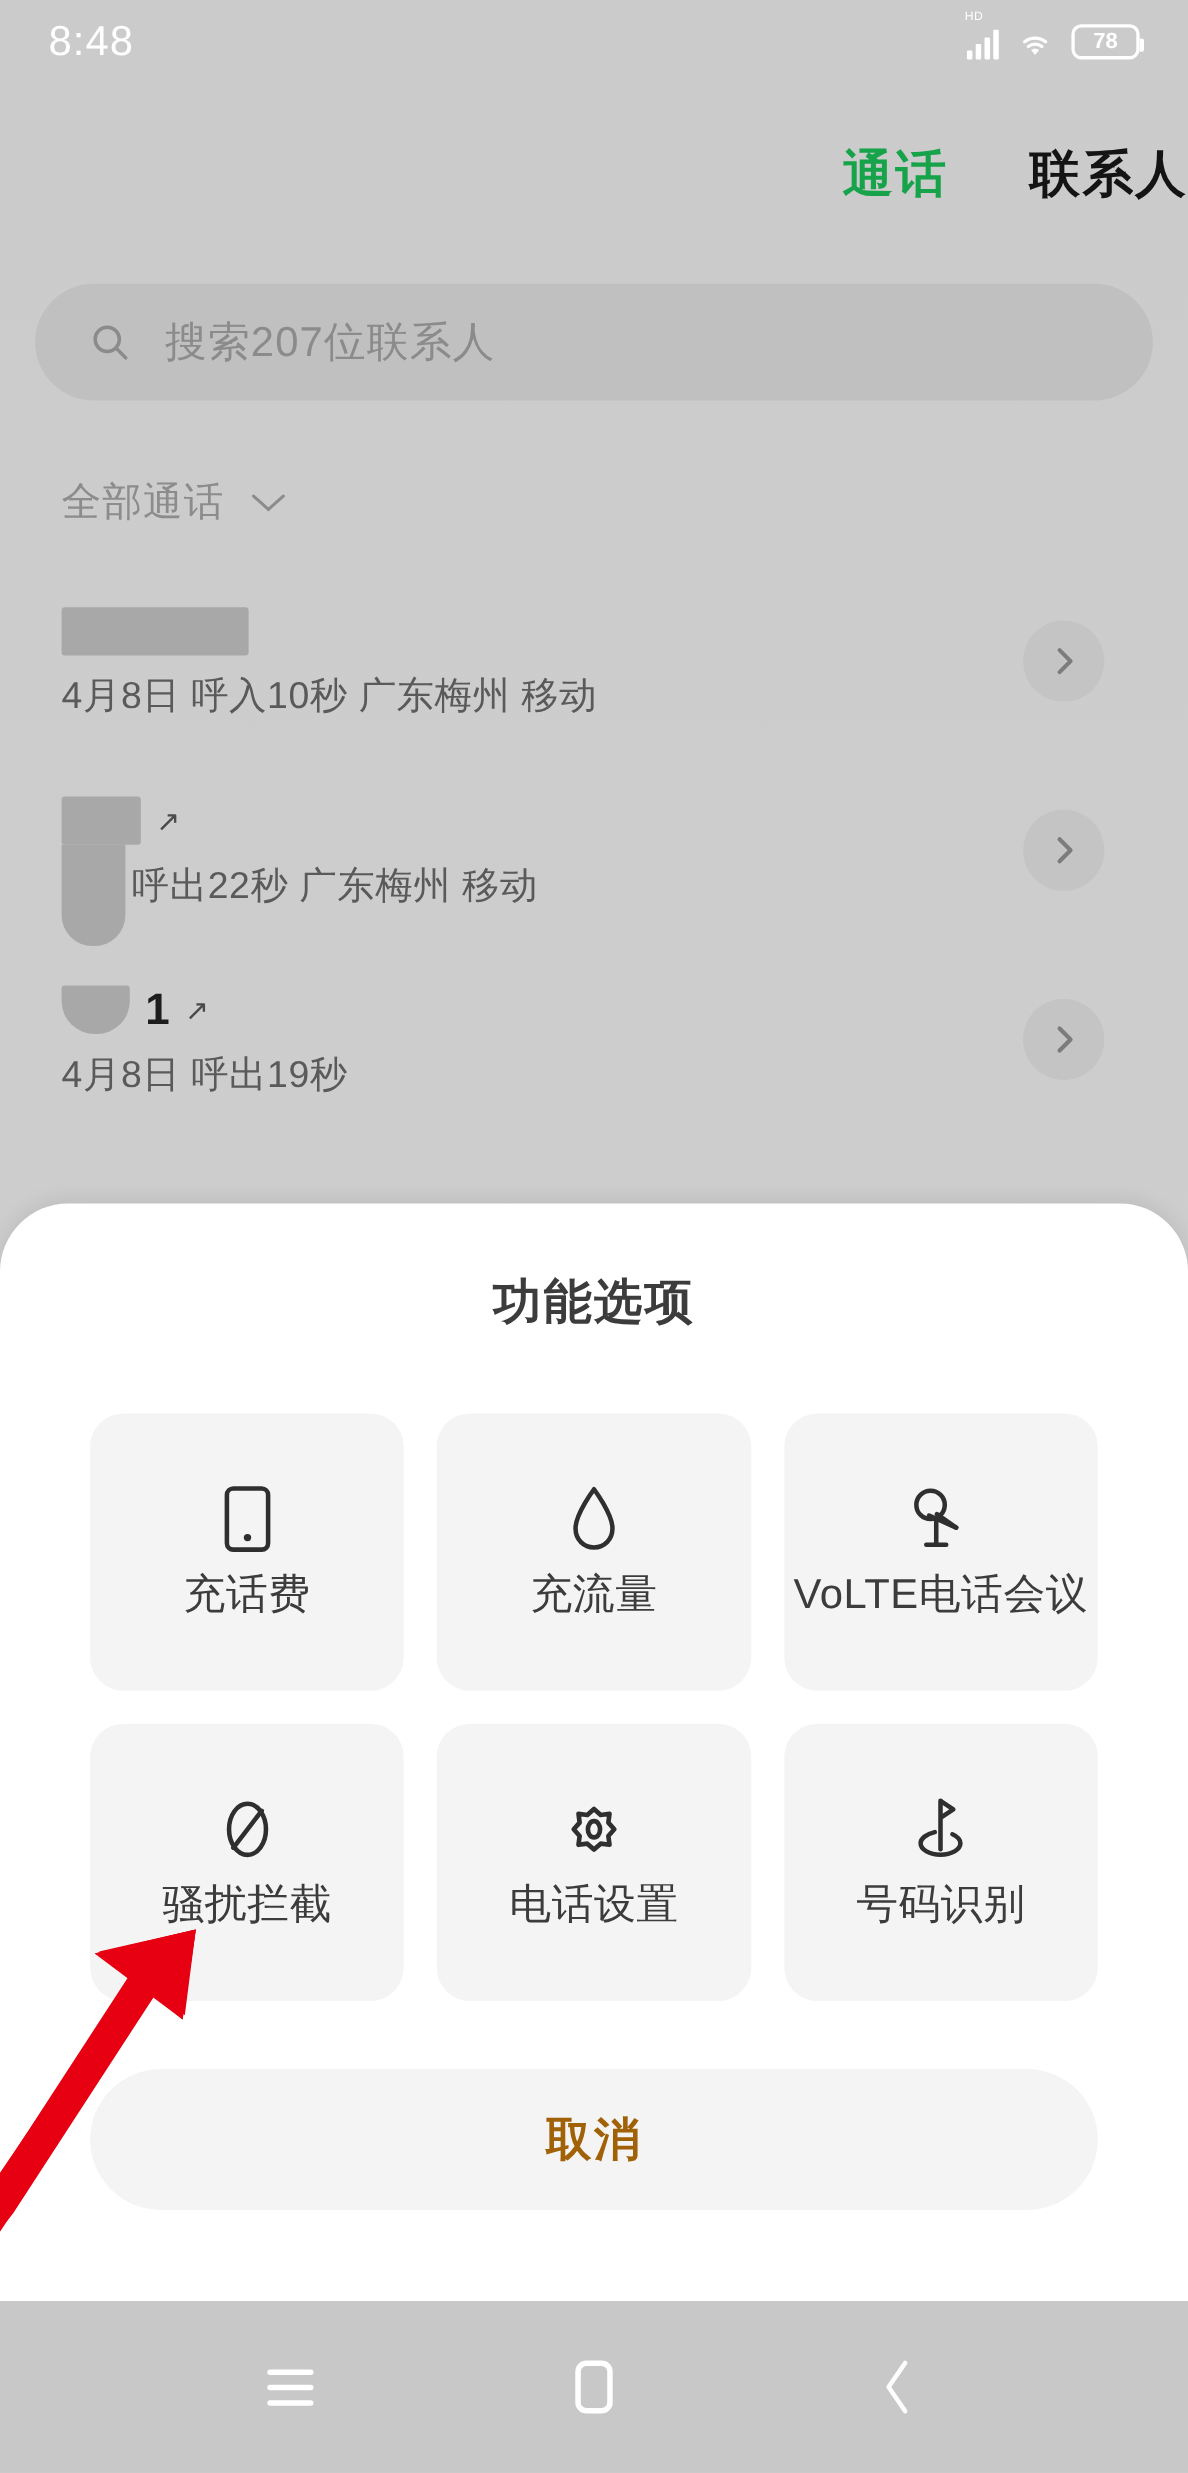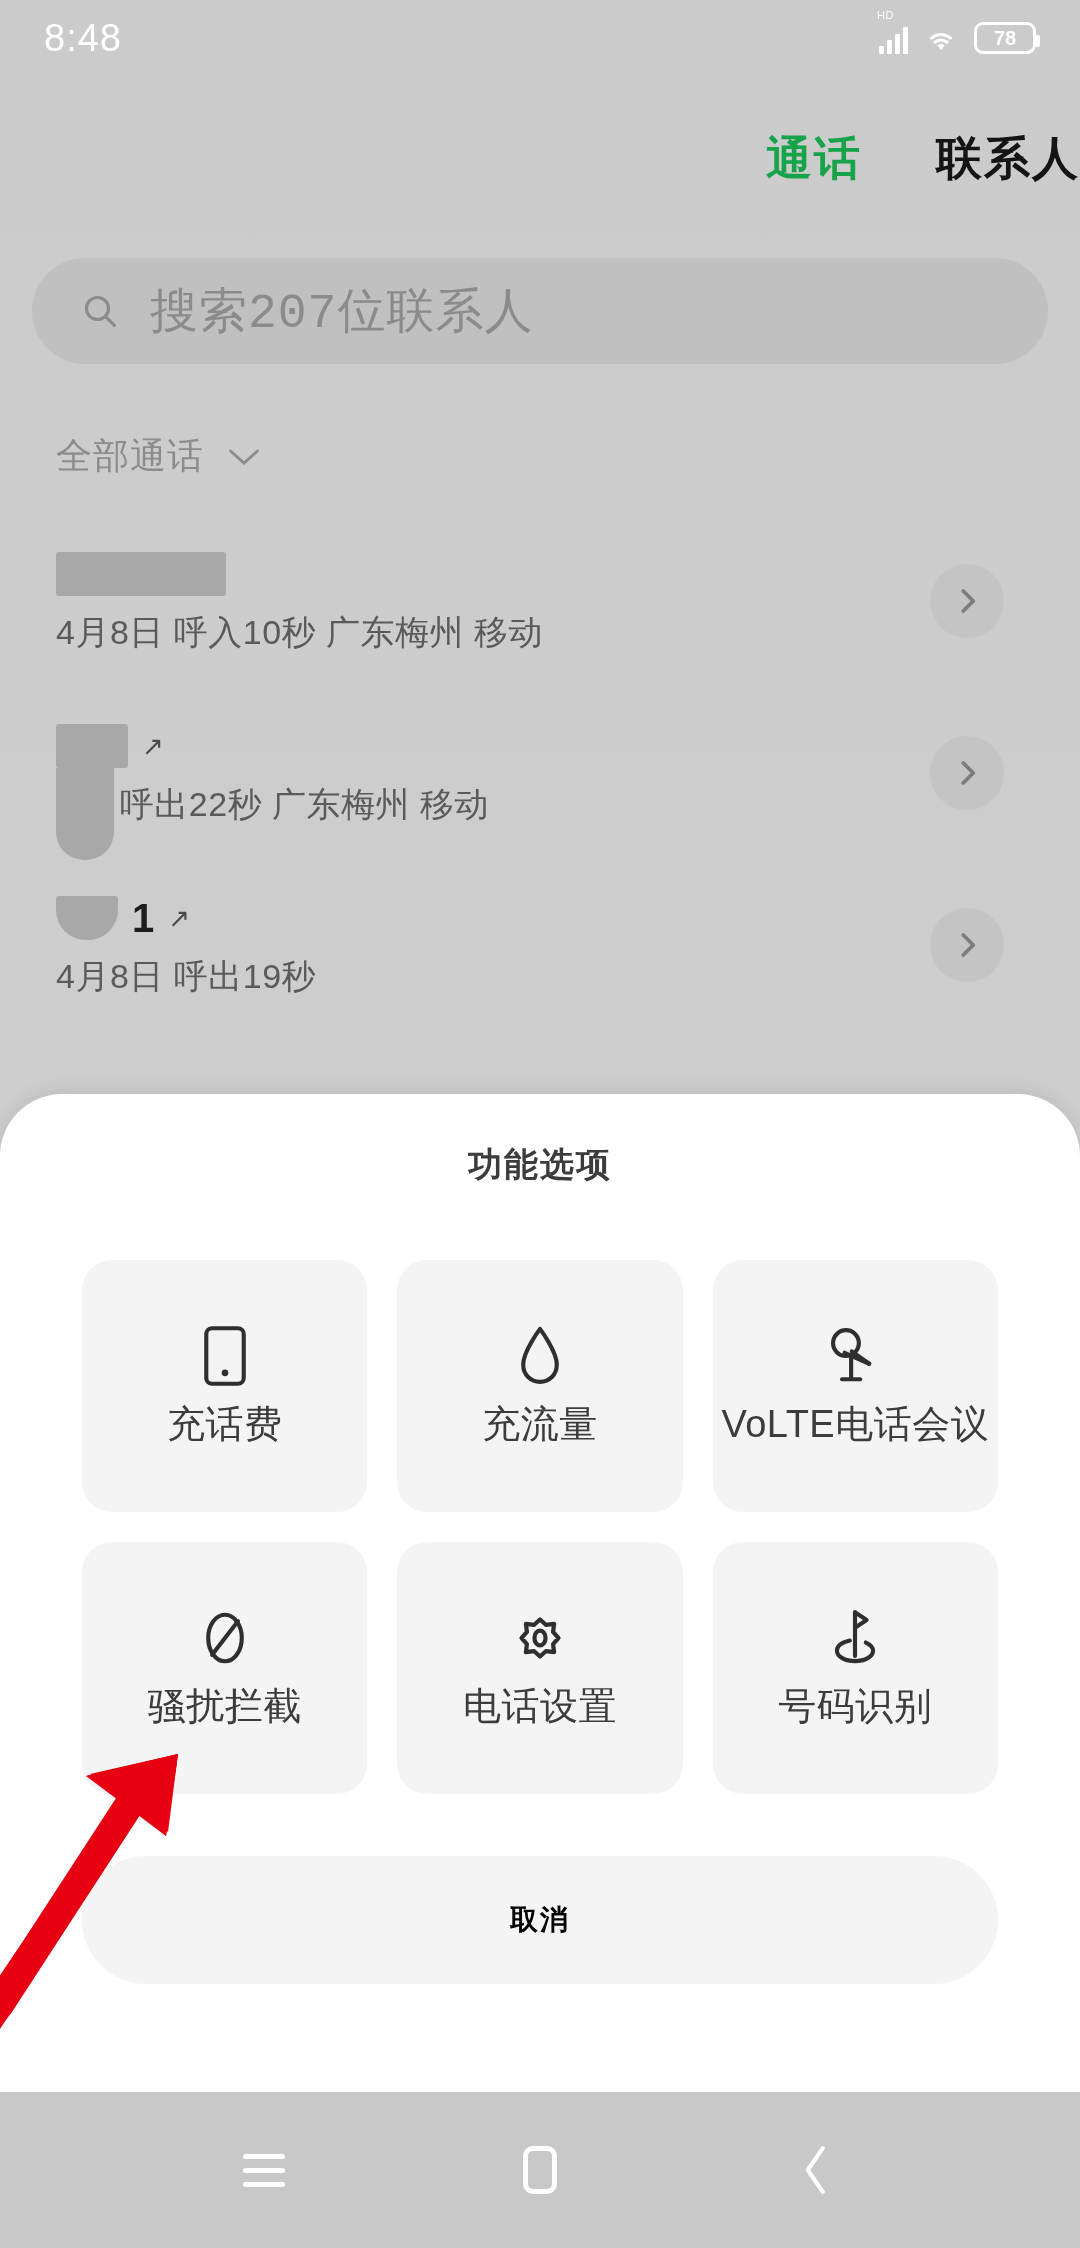--- a/index.html
+++ b/index.html
@@ -56,21 +56,21 @@
   .tab{ font-size:46px; font-weight:700; letter-spacing:2px; }
   .tab.active{ color:#16a34a; }
   .tab.inactive{ color:#141414; }
 
   
   .searchbar{
     position:absolute; left:32px; top:258px; width:1016px; height:106px;
     background:#c0c0c0; border-radius:53px;
     display:flex; align-items:center; padding-left:48px; gap:30px;
   }
-  .search-ph{ font-size:48px; color:#8b8b8b; letter-spacing:1px;font-family:Liberation Mono, monospace; }
+  .search-ph{ font-size:38px; color:#8b8b8b; letter-spacing:1px; }
 
   
   .filter{
     position:absolute; left:56px; top:432px;
     display:flex; align-items:center; gap:22px;
   }
   .filter-label{ font-size:36px; color:#8c8c8c; letter-spacing:1px; }
 
   
   .calls{ position:absolute; left:0; top:524px; width:1052px; }
@@ -96,40 +96,40 @@
   
   .redact-overlay{ position:absolute; background:#a8a8a8; }
 
   
   .sheet{
     position:absolute; left:0; top:1094px; width:1080px; height:998px;
     background:#ffffff; border-radius:62px 62px 0 0;
     box-shadow:0 -4px 18px rgba(0,0,0,0.08);
   }
   .sheet-title{
-    text-align:center; font-size:34px; color:#3c3c3c; font-weight:600;
-    padding-top:48px; letter-spacing:2px;
+    text-align:center; font-size:44px; color:#3c3c3c; font-weight:600;
+    padding-top:60px; letter-spacing:2px;
   }
   .grid{
     margin:72px auto 0; width:916px;
     display:grid; grid-template-columns:repeat(3,1fr); gap:30px;
   }
   .tile{
     height:252px; background:#f4f4f4; border-radius:30px;
     display:flex; flex-direction:column; align-items:center; justify-content:center;
     gap:10px;
   }
   .tile-icon{ width:66px; height:66px; display:flex; align-items:center; justify-content:center; }
   .tile-label{ font-size:38px; color:#3c3c3c; letter-spacing:0.5px; white-space:nowrap; }
   .cancel{
     margin:62px auto 0; width:916px; height:128px;
     background:#f4f4f4; border-radius:64px;
     display:flex; align-items:center; justify-content:center;
   }
-  .cancel span{ font-size:28px; color:#000000; font-weight:600; letter-spacing:2px; }
+  .cancel span{ font-size:42px; color:#a16207; font-weight:600; letter-spacing:2px; }
 
   
   .annotation{
     position:absolute; left:-10px; top:1740px; width:300px; height:330px;
     pointer-events:none;
   }
 
   
   .navbar{
     position:absolute; left:0; bottom:0; width:1080px; height:156px;

